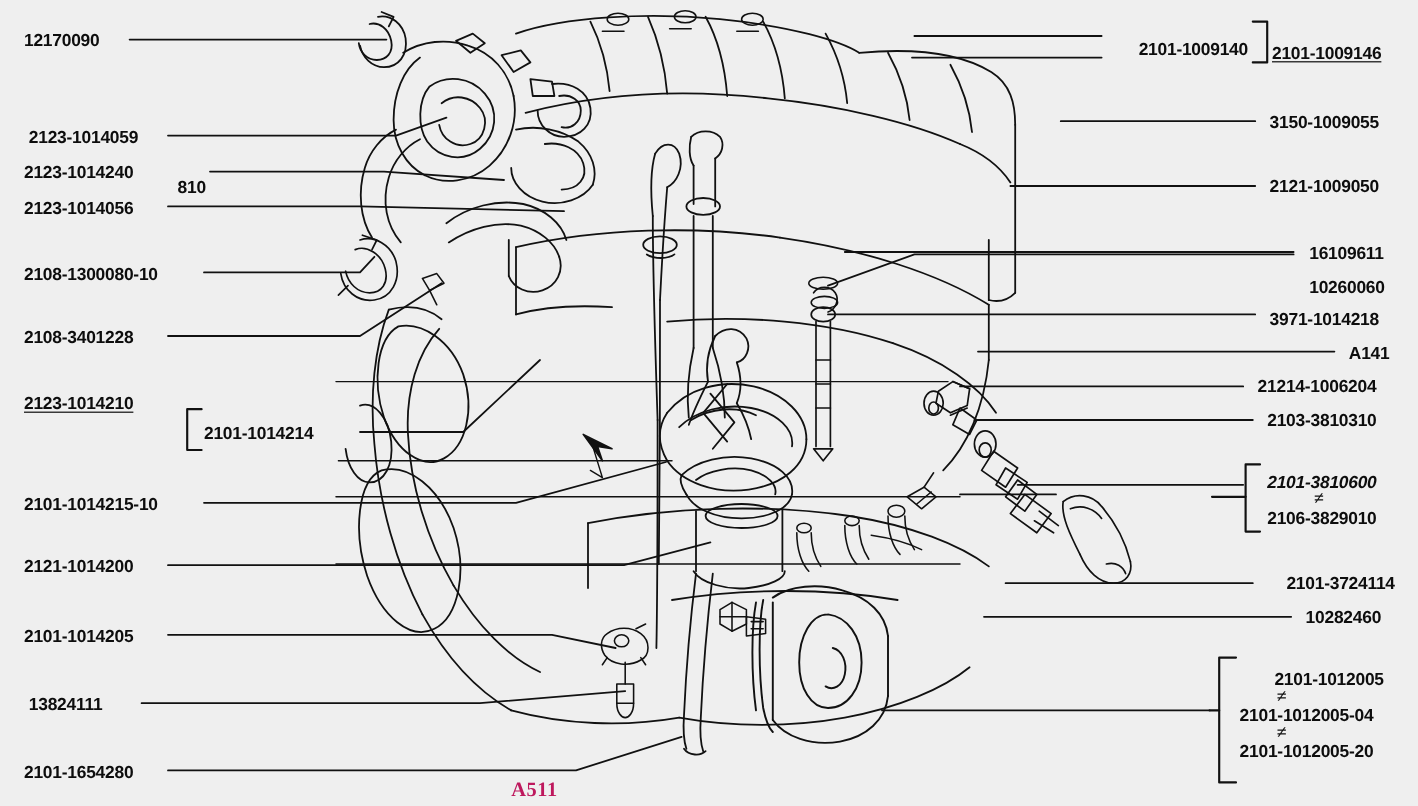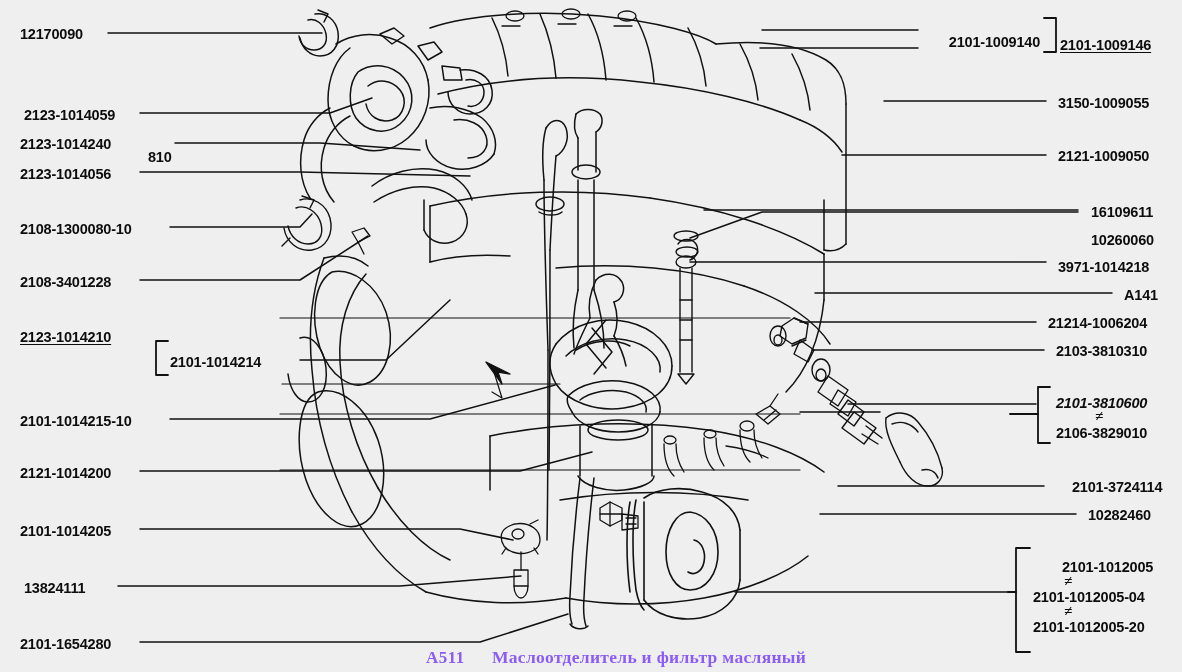--- a/index.html
+++ b/index.html
@@ -43,21 +43,21 @@
     font-family: "Liberation Serif", serif;
     font-size: 15px;
     font-weight: bold;
     color: #0d0d0d;
     line-height: 1;
   }
   .caption {
     position: absolute;
     font-family: "Liberation Serif", serif;
     font-weight: bold;
-    color: #8b5cf6;
+    color: #be185d;
     white-space: nowrap;
   }
   #cap-num { font-size: 17px; letter-spacing: 0.5px; }
   #cap-txt { font-size: 17.5px; letter-spacing: 0.3px; }
   .wm {
     position: absolute;
     font-family: "Liberation Sans", sans-serif;
     font-size: 96px;
     font-weight: bold;
     color: transparent;
@@ -417,15 +417,14 @@
   <div class="lbl" style="left:1088px; top:508px;">10282460</div>
   <div class="lbl" style="left:1062px; top:560px;">2101-1012005</div>
   <div class="lbl" style="left:1033px; top:590px;">2101-1012005-04</div>
   <div class="lbl" style="left:1033px; top:620px;">2101-1012005-20</div>
 
   <div class="neq" style="left:1095px; top:409px;">≠</div>
   <div class="neq" style="left:1064px; top:574px;">≠</div>
   <div class="neq" style="left:1064px; top:604px;">≠</div>
 
   <div class="caption" id="cap-num" style="left:426px; top:648px;">А511</div>
-  <div class="caption" id="cap-txt" style="left:492px; top:647px;">Маслоотделитель и фильтр масляный</div>
 
 </div>
 
 </body></html>

